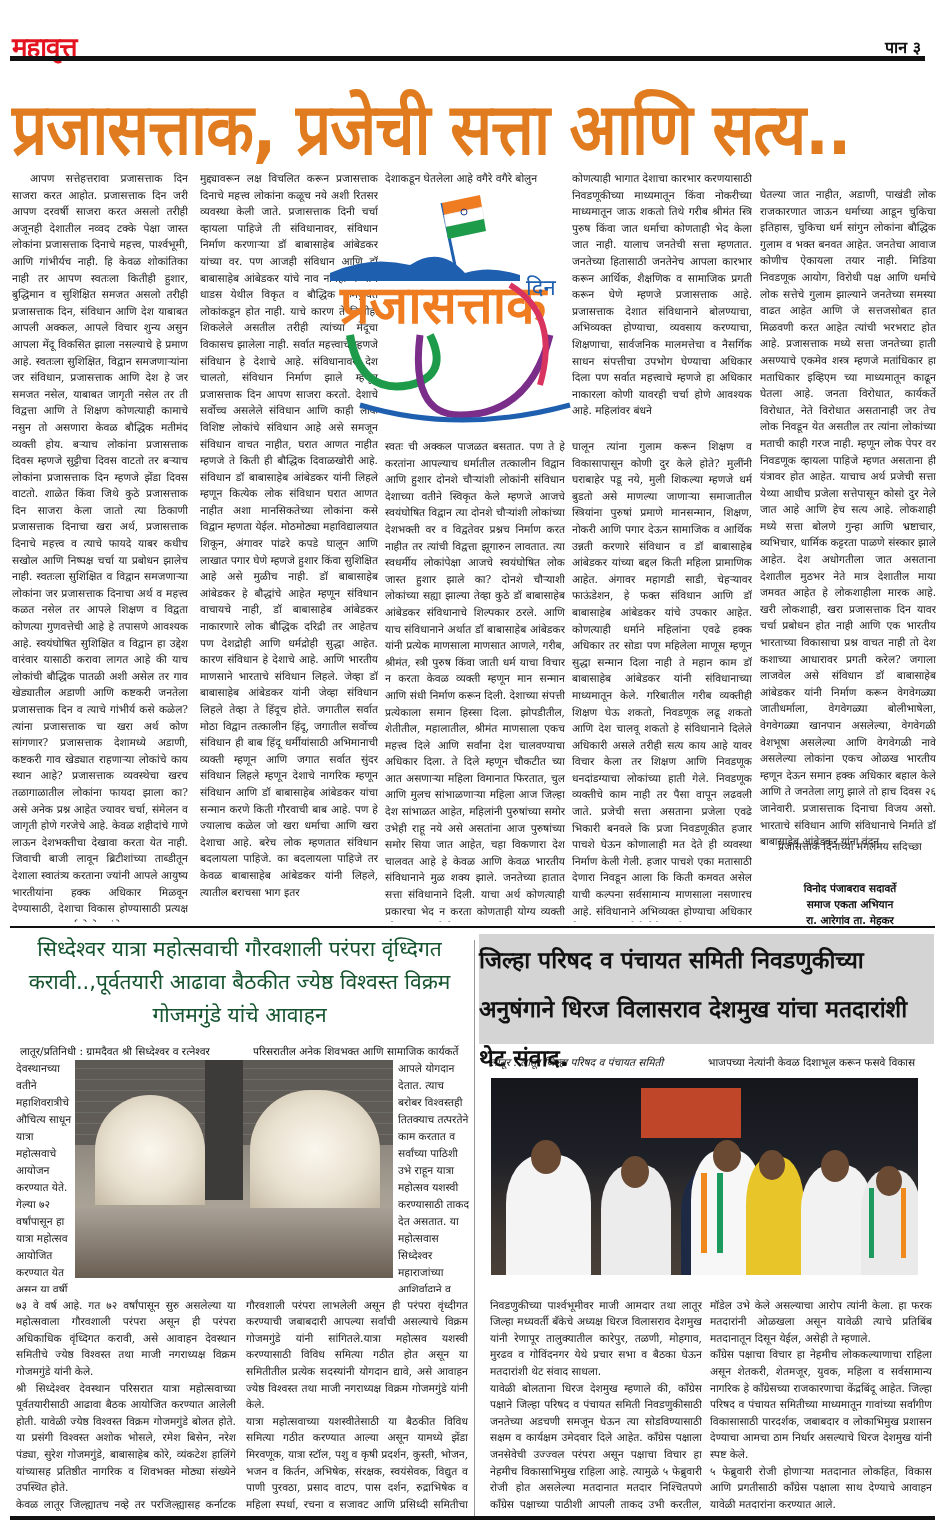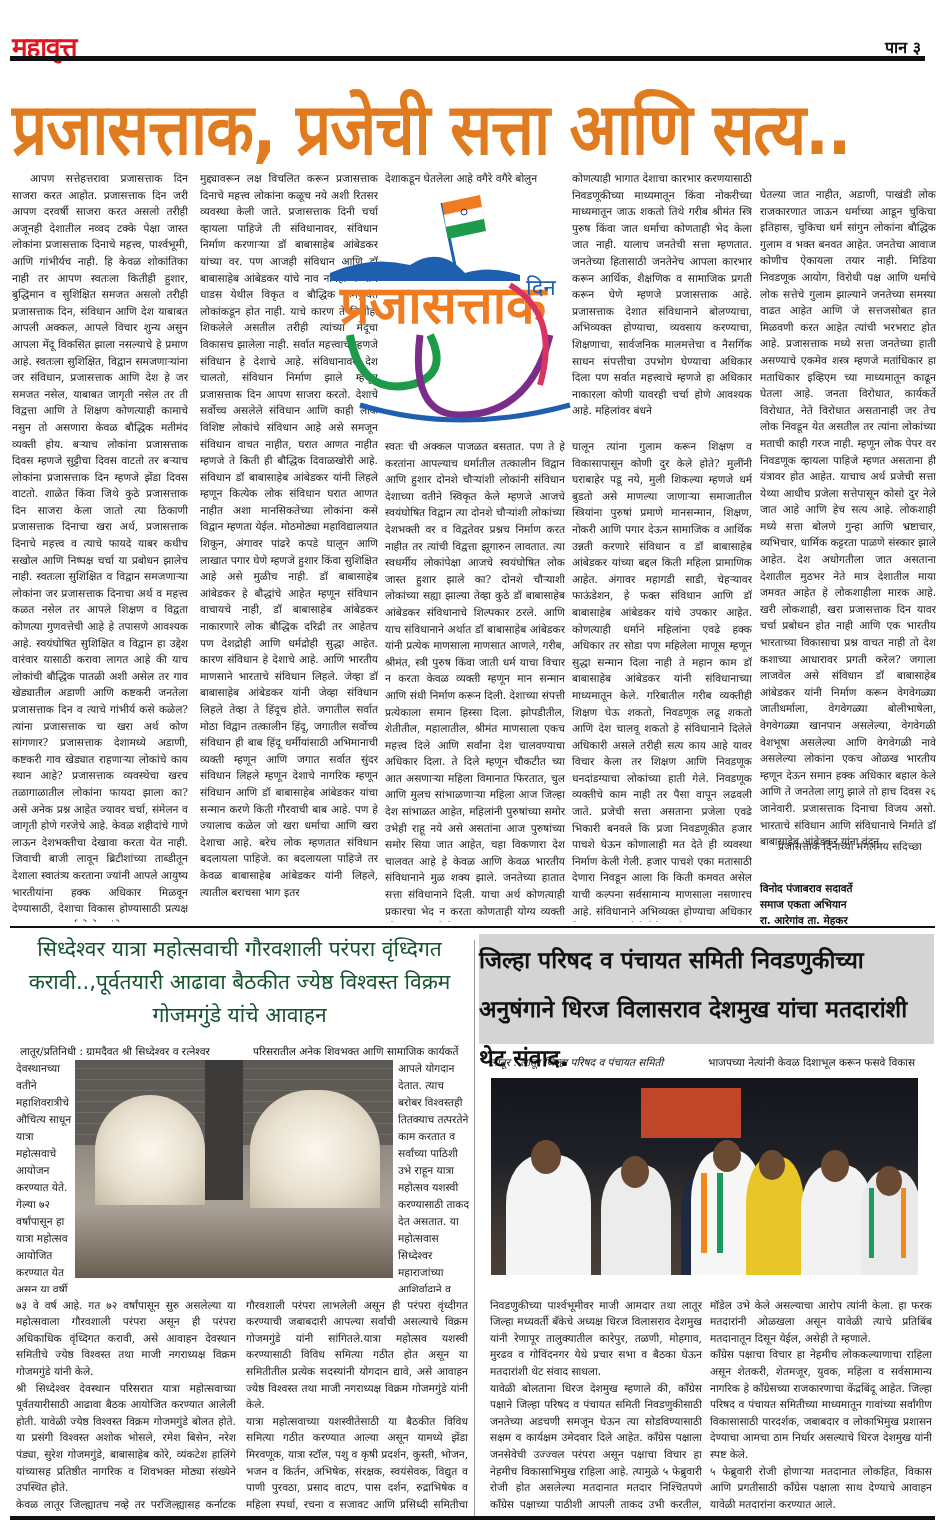--- a/index.html
+++ b/index.html
@@ -10,21 +10,21 @@
   .dateline { position: absolute; left: 0; right: 0; top: 14px; text-align: center; font-size: 13px; color: #111; font-family: "DejaVu Sans", sans-serif; }
   .pageno { position: absolute; right: 14px; top: 10px; font-size: 16px; font-weight: bold; font-family: "DejaVu Sans", sans-serif; }
   .mast-rule { position: absolute; left: 10px; top: 56px; width: 915px; height: 5px; background: #111; }
   .main-headline { position: absolute; left: 12px; top: 78px; width: 925px; height: 90px; font-family: "DejaVu Sans", sans-serif; font-weight: 900; font-size: 62px; color: #e07c1f; line-height: 90px; letter-spacing: -1px; white-space: nowrap; transform: scaleY(1.15); transform-origin: top left; }
 
   .col { position: absolute; font-size: 10.6px; line-height: 16.6px; text-align: justify; overflow: hidden; color: #1a1a1a; }
   .col p { text-indent: 18px; }
 
   .emblem { position: absolute; left: 330px; top: 185px; width: 255px; height: 250px; }
 
-  .sign { position: absolute; left: 760px; top: 880px; width: 180px; text-align: left; font-weight: bold; font-size: 10.5px; line-height: 16px; }
+  .sign { position: absolute; left: 760px; top: 880px; width: 180px; text-align: center; font-weight: bold; font-size: 10.5px; line-height: 16px; }
 
   .sec-rule { position: absolute; height: 4px; background: #111; }
 
   .head-red { position: absolute; left: 12px; top: 933px; width: 455px; text-align: center; font-family: "DejaVu Sans", sans-serif; font-weight: 400; color: #14532d; font-size: 21px; line-height: 33px; }
   .head-gray-box { position: absolute; left: 479px; top: 934px; width: 455px; height: 110px; background: #d4d4d4; }
   .head-gray { position: absolute; left: 479px; top: 936px; width: 455px; font-family: "DejaVu Sans", sans-serif; font-weight: 900; color: #111; font-size: 23px; line-height: 49px; }
   .vdivider { position: absolute; left: 474px; top: 940px; width: 1px; height: 580px; background: #999; }
 
   .photo { position: absolute; overflow: hidden; }
   .photo-temple { left: 75px; top: 1060px; width: 318px; height: 218px; background: linear-gradient(180deg, #6d6a66 0%, #8a847c 35%, #a59e92 60%, #bdb3a2 100%); }

